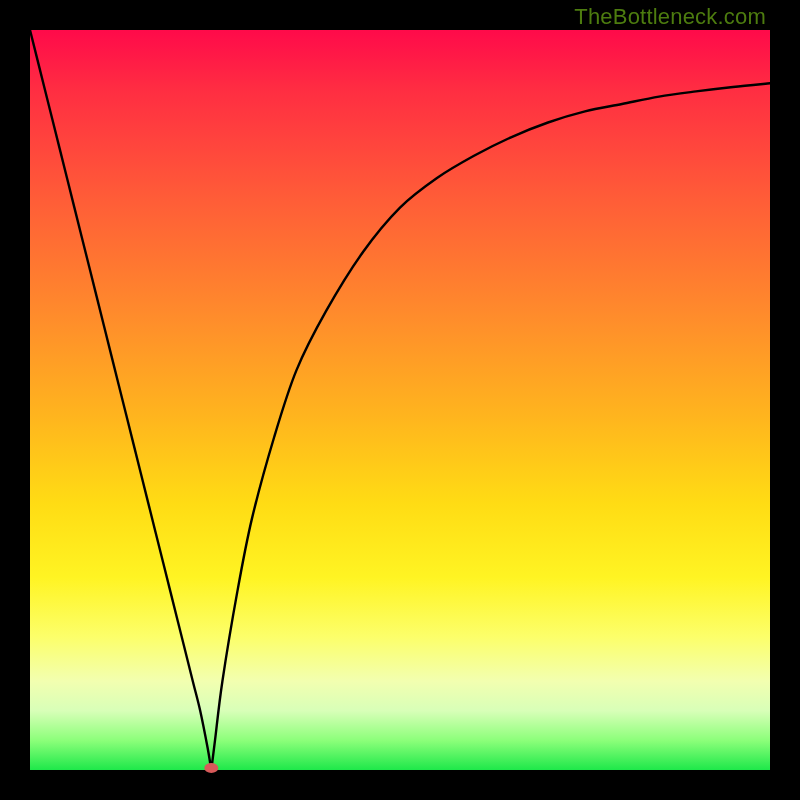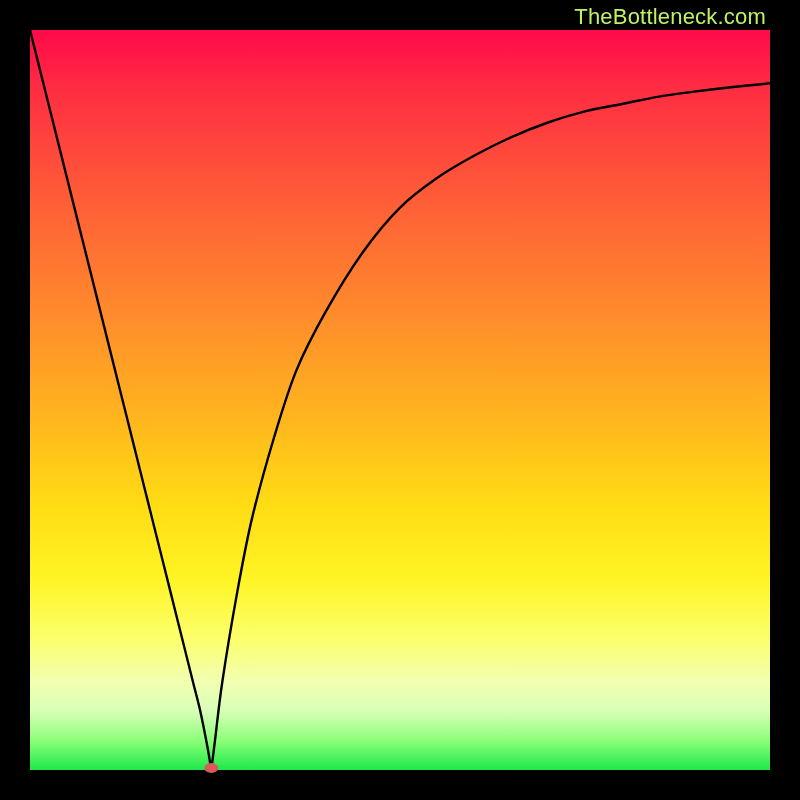--- a/index.html
+++ b/index.html
@@ -38,21 +38,21 @@
       #f2ffb0 88%,
       #d8ffb8 92%,
       #8cff7a 96%,
       #1ee84a 100%
     );
   }
   .watermark {
     position: absolute;
     top: 4px;
     right: 34px;
-    color: #bef264;
+    color: #4d7c0f;
     font-size: 22px;
     letter-spacing: 0.2px;
     font-weight: 400;
   }
   svg.curve {
     position: absolute;
     left: 0;
     top: 0;
     width: 740px;
     height: 740px;

